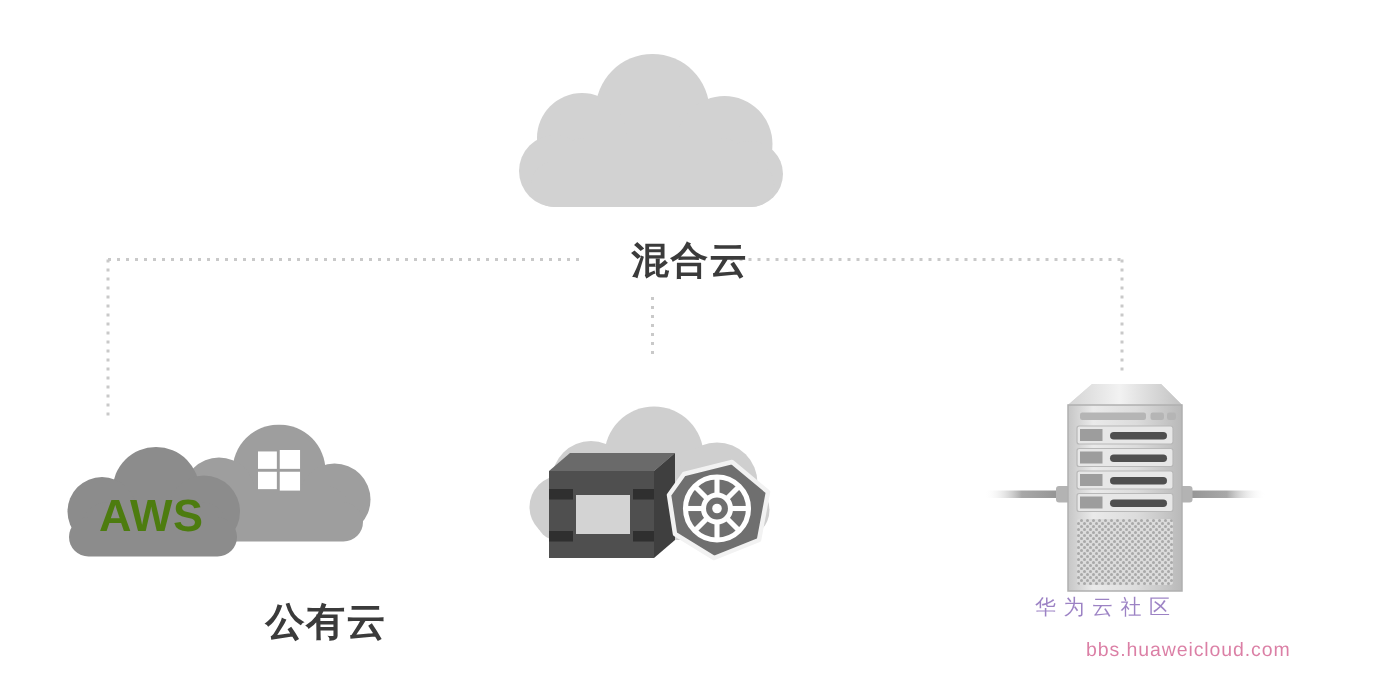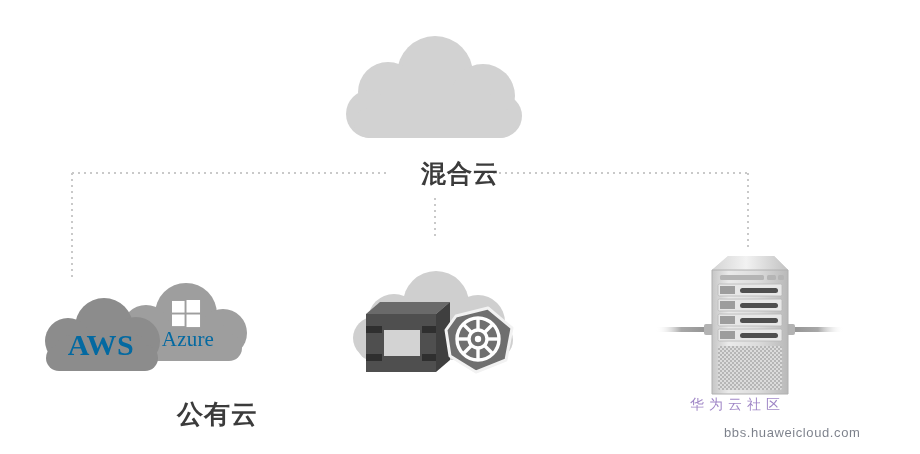--- a/index.html
+++ b/index.html
@@ -65,22 +65,22 @@
     width: 212px;
     height: 105px;
   }
   .aws-cloud-svg, .azure-cloud-svg {
     position: absolute;
     left: 0;
     top: 0;
   }
   .cloud-text {
     position: absolute;
-    color: #0369a1;
-    font-family: Liberation Serif, serif;
+    color: #4d7c0f;
+    font-family: Liberation Sans, sans-serif;
     white-space: nowrap;
   }
   .aws-text {
     left: 16px;
     top: 45px;
     width: 94px;
     text-align: center;
     font-size: 30px;
     font-weight: 700;
     letter-spacing: 0.5px;
@@ -138,21 +138,21 @@
     color: #4c1d95;
     letter-spacing: 5px;
     white-space: nowrap;
   }
   .wm-url {
     position: absolute;
     left: 34px;
     top: 29px;
     font-family: "Liberation Sans", "DejaVu Sans", sans-serif;
     font-size: 13px;
-    color: #0f172a;
+    color: #be185d;
     letter-spacing: 0.6px;
     white-space: nowrap;
   }
 </style>
 </head>
 <body>
 
 <div id="canvas">
 
   <svg class="connector-svg" viewBox="0 0 920 454" xmlns="http://www.w3.org/2000/svg">
@@ -198,21 +198,20 @@
 
     <svg class="win-logo" viewBox="0 0 30 30" xmlns="http://www.w3.org/2000/svg">
       <g fill="#ffffff">
         <rect x="0" y="1" width="13" height="12"></rect>
         <rect x="15" y="0" width="14" height="13"></rect>
         <rect x="0" y="15" width="13" height="12"></rect>
         <rect x="15" y="15" width="14" height="13"></rect>
       </g>
     </svg>
 
-    <div class="cloud-text azure-text">Azure</div>
 
     <svg class="aws-cloud-svg" width="212" height="105" viewBox="0 0 212 105" xmlns="http://www.w3.org/2000/svg">
       <g fill="#8c8c8c">
         <circle cx="66" cy="44" r="29"></circle>
         <circle cx="30" cy="58" r="23"></circle>
         <circle cx="98" cy="58" r="24"></circle>
         <rect x="16" y="52" width="98" height="34" rx="17"></rect>
         <rect x="8" y="62" width="112" height="26" rx="13"></rect>
       </g>
     </svg>

